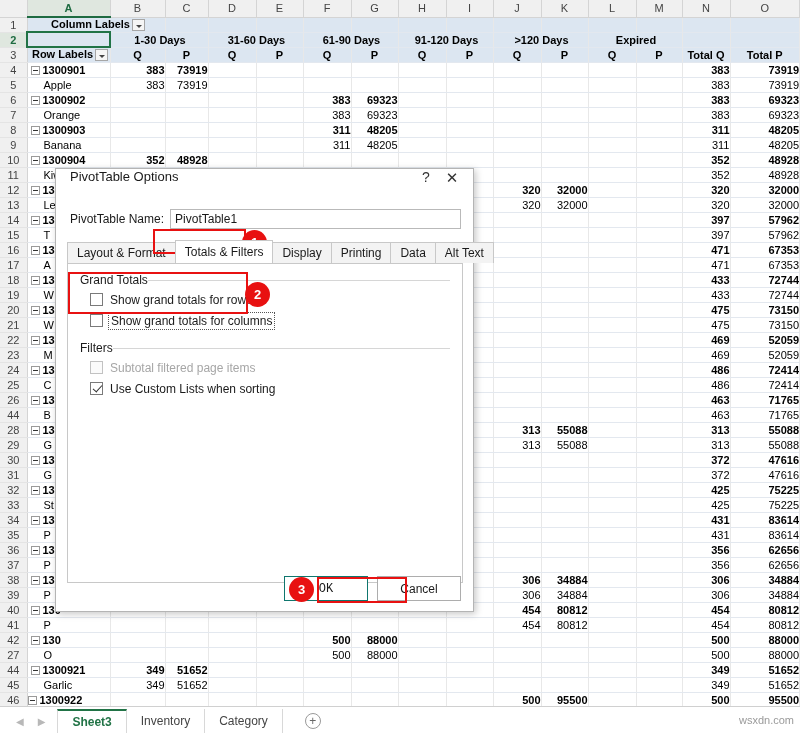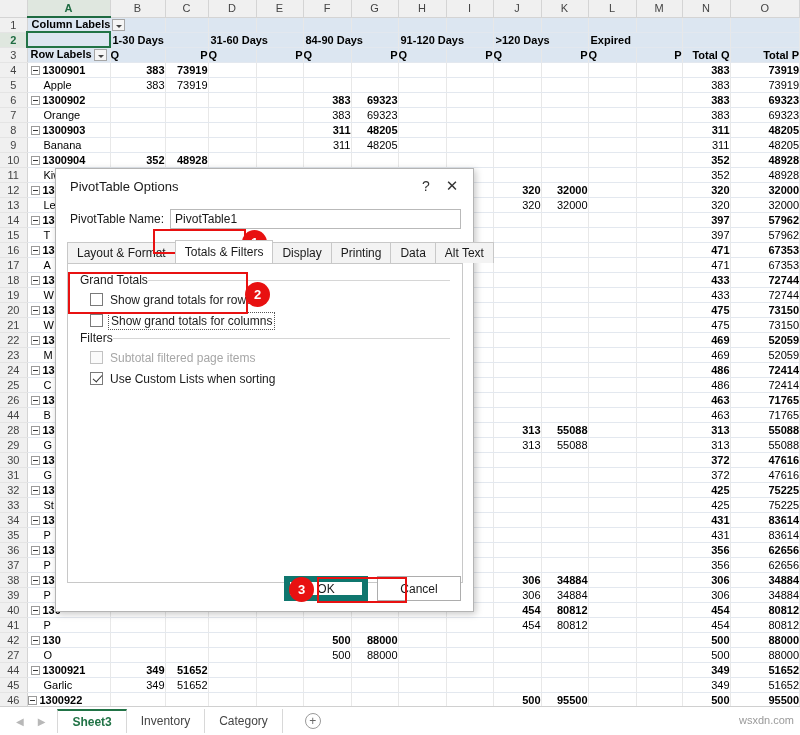--- a/index.html
+++ b/index.html
@@ -64,21 +64,21 @@
     vertical-align: middle;
     white-space: nowrap;
     overflow: hidden;
     padding: 0 3px;
   }
   tr.r { height: 15px; }
 
   .num { text-align: right; }
   .txt { text-align: left; }
   .bold { font-weight: bold; }
-  .hdrfill { background: #dce6f1; }
+  .hdrfill { background: #dce6f1; text-align: center; }
   .dropbtn {
     display: inline-block;
     width: 13px; height: 12px;
     border: 1px solid #a6a6a6;
     background: #f5f5f5;
     vertical-align: middle;
     position: relative;
     margin-left: 2px;
   }
   .dropbtn::after {
@@ -149,21 +149,21 @@
     left: 55px; top: 168px;
     width: 419px; height: 444px;
     background: #ffffff;
     border: 1px solid #b4b4b4;
     box-shadow: 2px 2px 7px rgba(0,0,0,0.22);
     font-size: 12px;
     color: #1a1a1a;
   }
   .dlg-title {
     height: 34px;
-    display: flex; align-items: center;
+    display: flex; align-items: flex-start;
     padding: 0 8px 0 14px;
     font-size: 13px;
   }
   .dlg-title .t { flex: 1; }
   .dlg-title .q { width: 26px; text-align:center; font-size: 14px; color:#333; }
   .dlg-title .x { width: 26px; text-align:center; font-size: 15px; color:#333; }
 
   .dlg-name-row {
     display: flex; align-items: center;
     padding: 3px 12px 0 14px;
@@ -242,21 +242,21 @@
   }
   .dbtn {
     width: 84px; height: 25px;
     border: 1px solid #adadad;
     background: #ffffff;
     font-size: 12px;
     display:flex; align-items:center; justify-content:center;
     font-family: "Liberation Sans", sans-serif;
     color: #1a1a1a;
   }
-  .dbtn.default { border: 6px solid #0f766e; }
+  .dbtn.default { border: 1px solid #0f766e; font-family: Liberation Mono, monospace; }
 
   
   .ann-box {
     position: absolute;
     border: 2px solid #e81111;
     pointer-events: none;
   }
   .ann-circle {
     position: absolute;
     width: 25px; height: 25px;
@@ -327,21 +327,21 @@
             <td class="cell hdrfill"></td>
             <td class="cell hdrfill"></td>
             <td class="cell hdrfill"></td>
             <td class="cell hdrfill"></td>
           </tr>
           <tr class="r">
             <td class="rownum sel">2</td>
             <td class="cell hdrfill activecell"></td>
             <td class="cell hdrfill txt bold" colspan="2" style="padding-left:2px">1-30 Days</td>
             <td class="cell hdrfill txt bold" colspan="2" style="padding-left:2px">31-60 Days</td>
-            <td class="cell hdrfill txt bold" colspan="2" style="padding-left:2px">84-90 Days</td>
+            <td class="cell hdrfill txt bold" colspan="2" style="padding-left:2px">61-90 Days</td>
             <td class="cell hdrfill txt bold" colspan="2" style="padding-left:2px">91-120 Days</td>
             <td class="cell hdrfill txt bold" colspan="2" style="padding-left:2px">&gt;120 Days</td>
             <td class="cell hdrfill txt bold" colspan="2" style="padding-left:2px">Expired</td>
             <td class="cell hdrfill"></td>
             <td class="cell hdrfill"></td>
           </tr>
           <tr class="r">
             <td class="rownum">3</td>
             <td class="cell hdrfill txt bold" style="padding-left:3px">Row Labels<span class="dropbtn"></span></td>
             <td class="cell hdrfill bold txt">Q</td>
@@ -1217,21 +1217,21 @@
       </div>
       <div class="chk-row">
         <span class="chkbox"></span>
         <span class="chk-lbl">Show grand totals for rows</span>
       </div>
       <div class="chk-row">
         <span class="chkbox"></span>
         <span class="chk-lbl focus-outline">Show grand totals for columns</span>
       </div>
 
-      <div class="group-title" style="">
+      <div class="group-title" style="margin-top:10px">
         <span>Filters</span>
           <span class="rule"></span>
       </div>
       <div class="chk-row">
         <span class="chkbox disabled"></span>
         <span class="chk-lbl disabled">Subtotal filtered page items</span>
       </div>
 
       <div class="chk-row">
         <span class="chkbox checked"></span>

